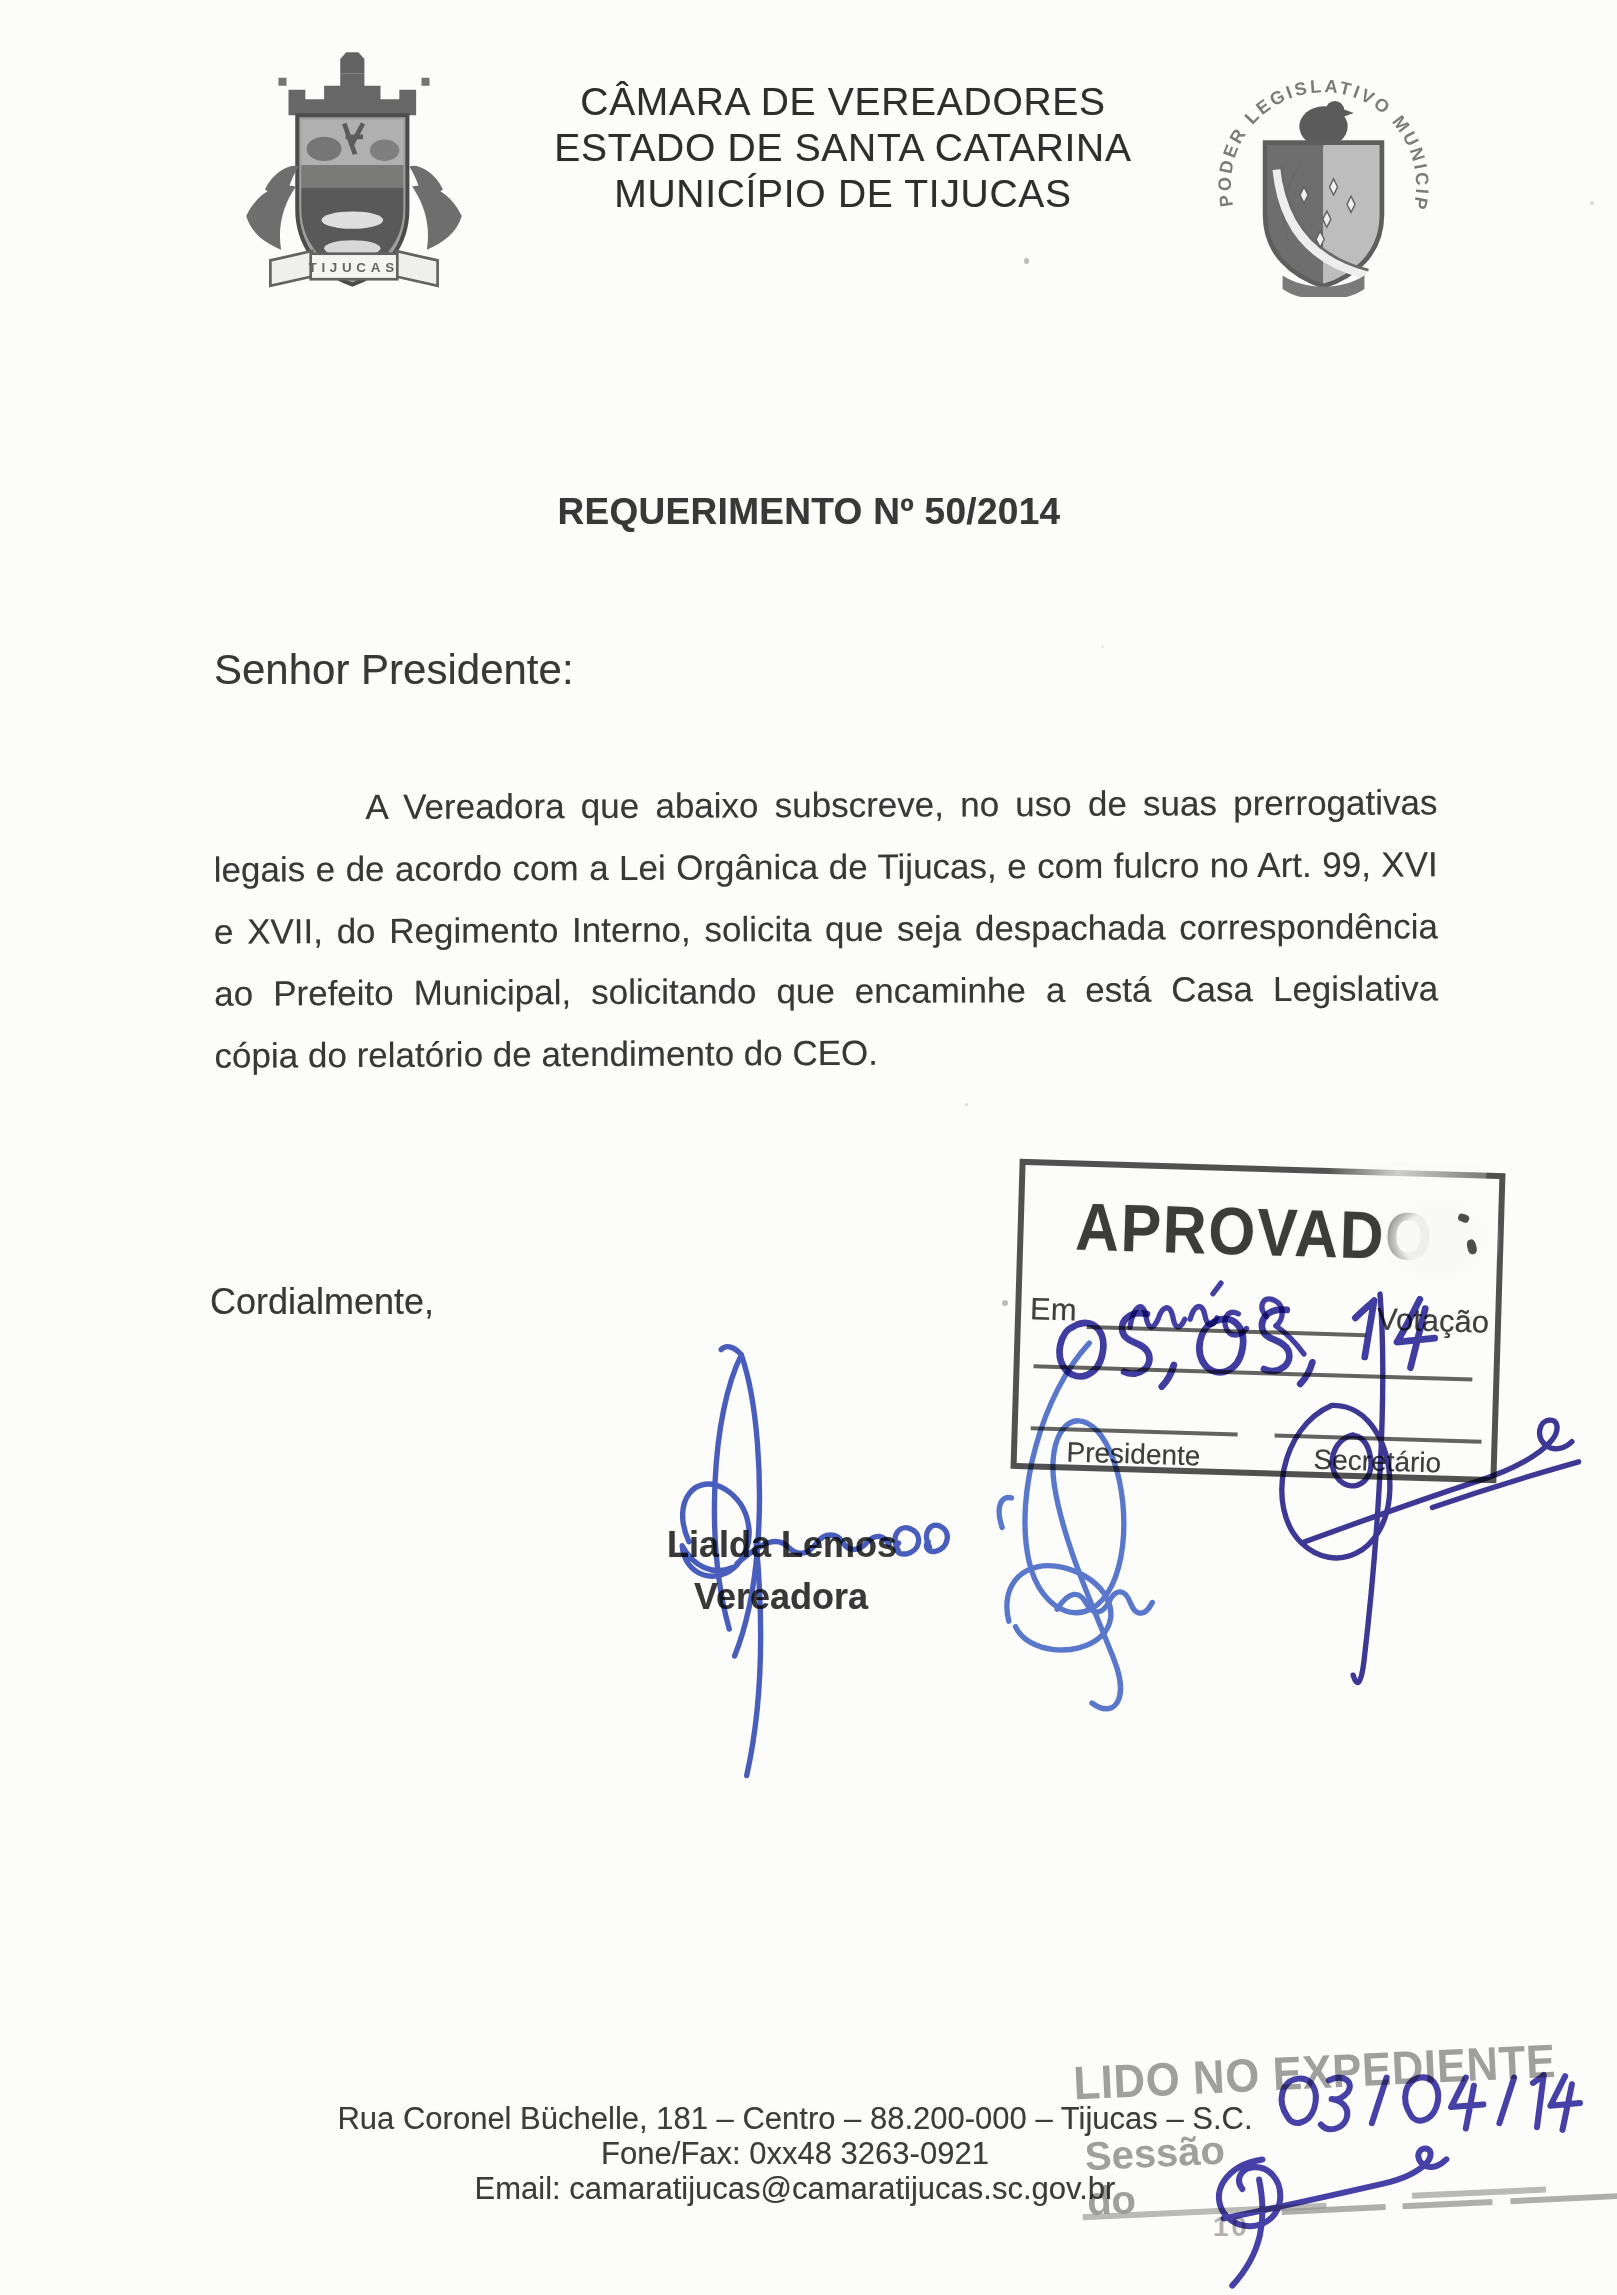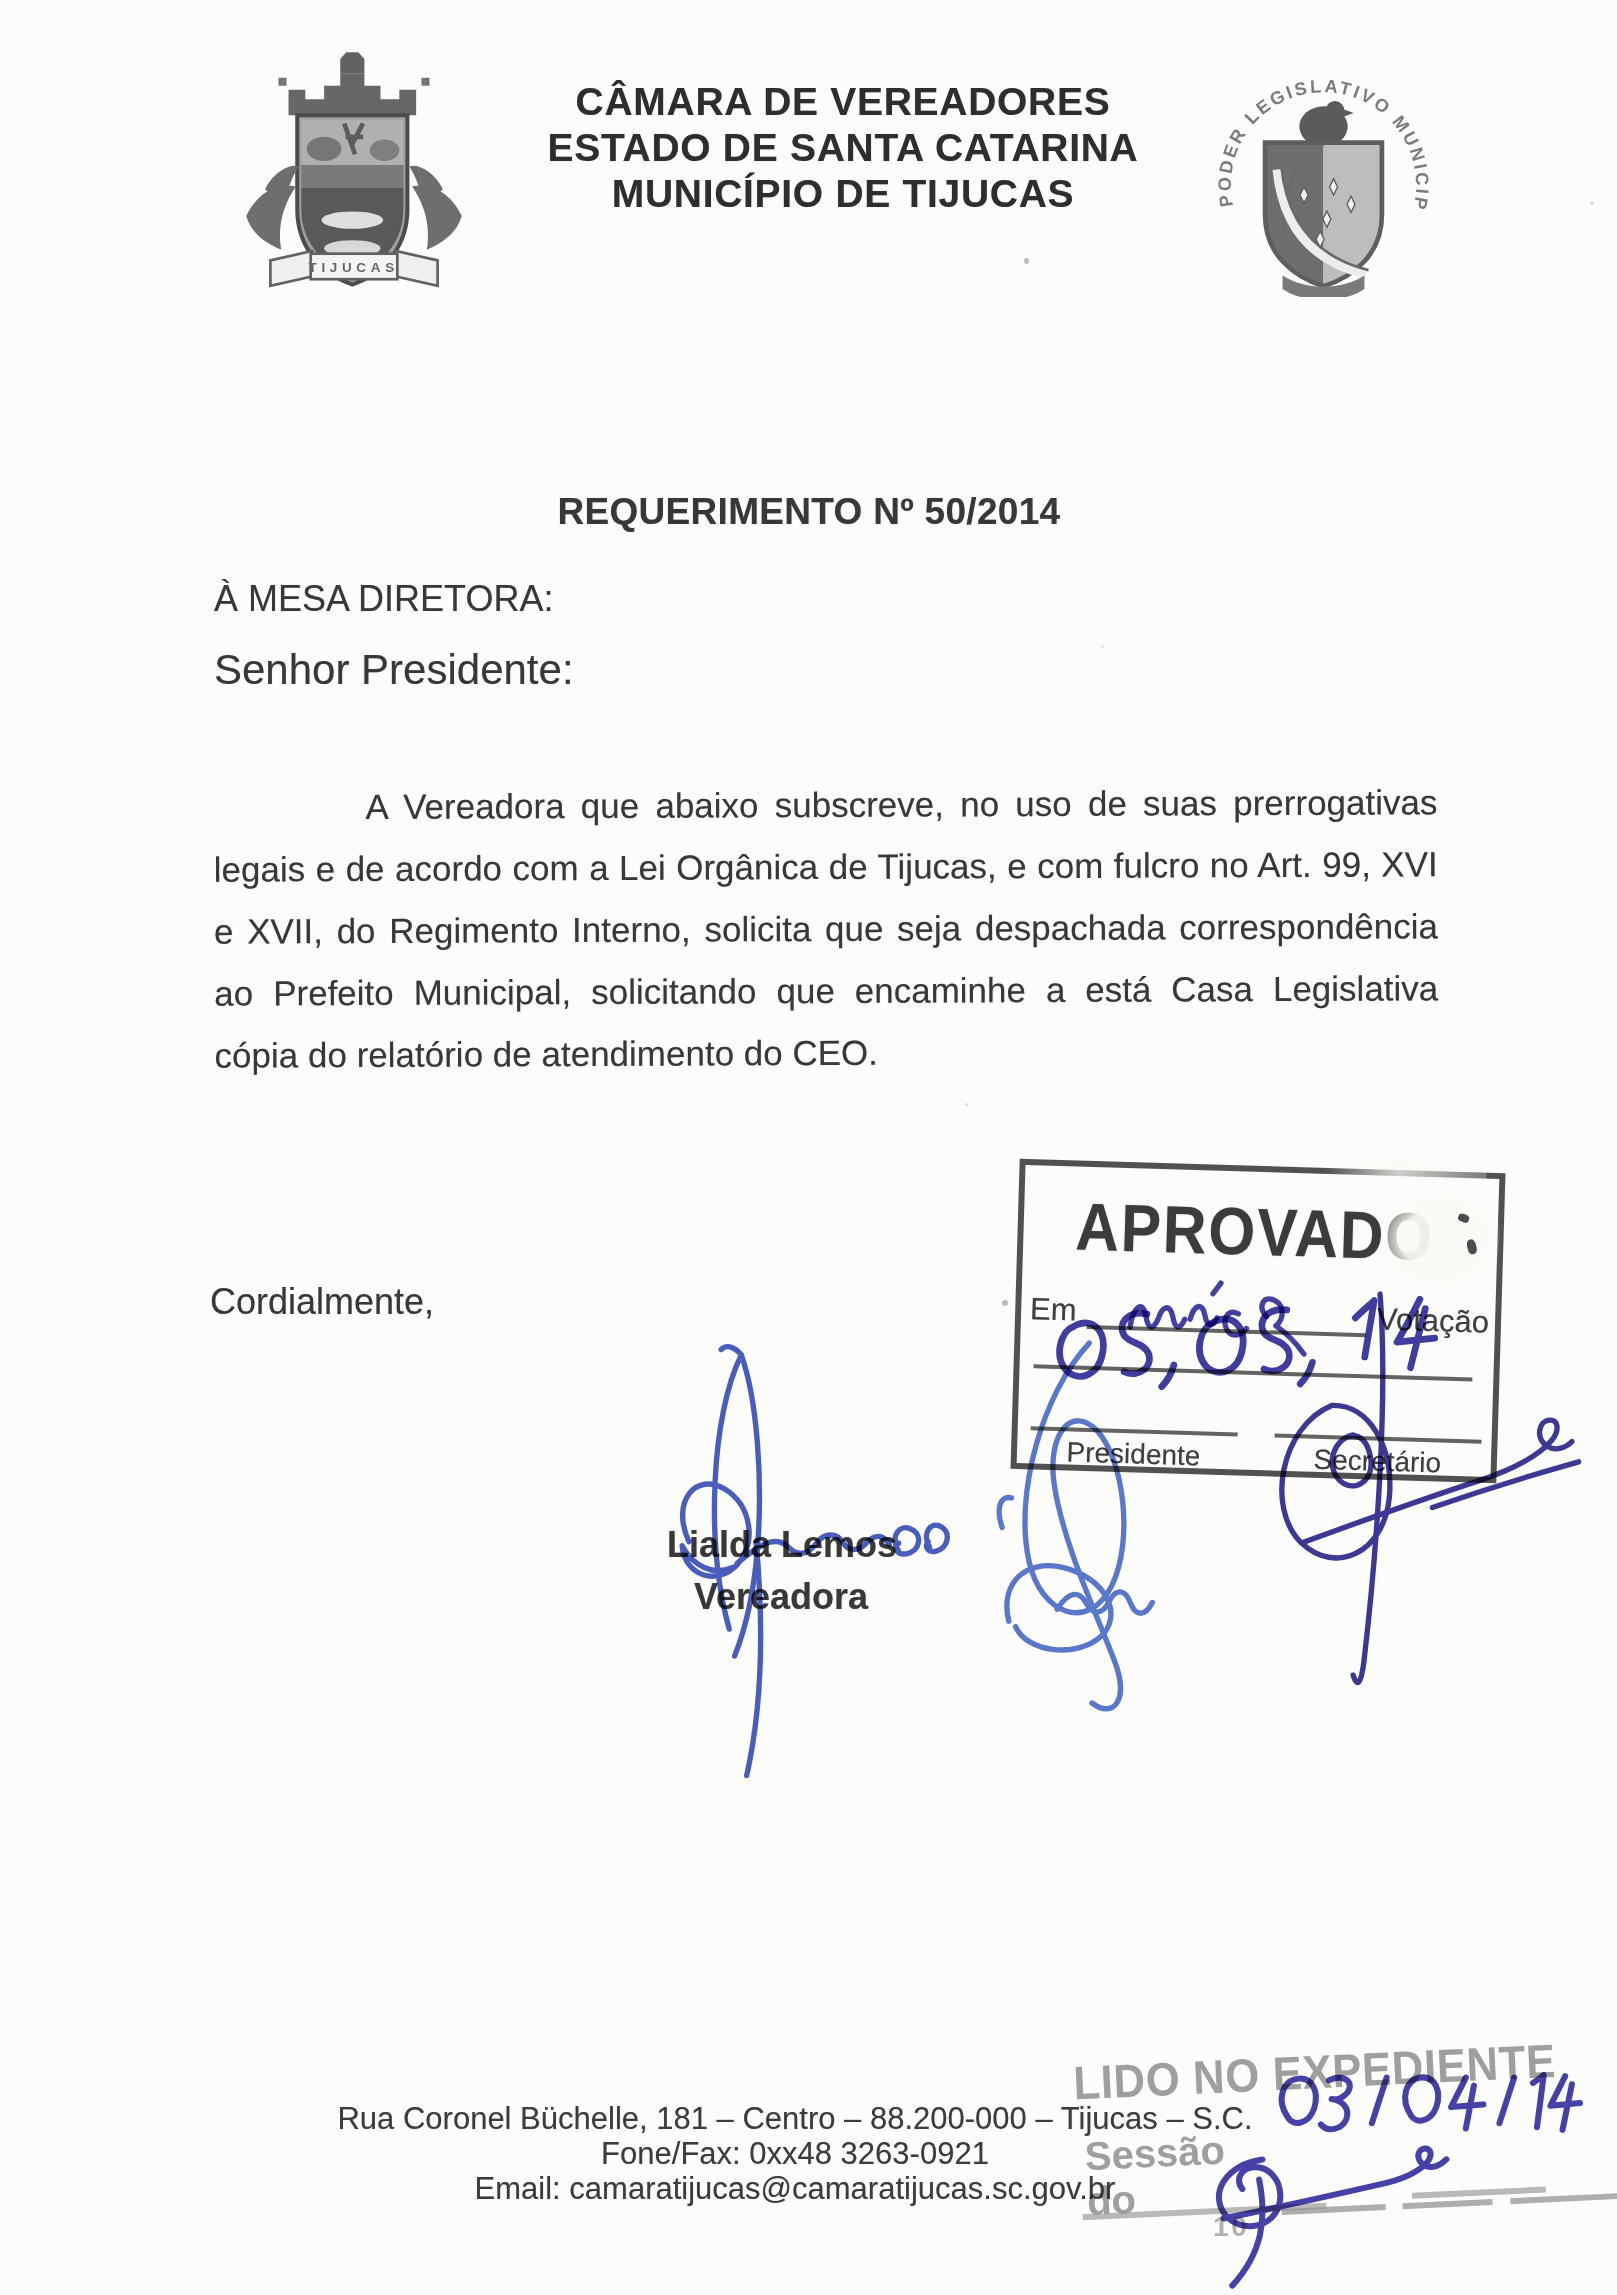--- a/index.html
+++ b/index.html
@@ -10,21 +10,21 @@
     position:relative; overflow:hidden;
   }
   .page { position:absolute; inset:0; background:#fcfcfa; }
   .abs { position:absolute; }
   .print { color:#383838; text-shadow:0 0 0.7px rgba(70,70,70,.45); }
   .bold { font-weight:bold; }
   .center { text-align:center; }
 
   
   .crest { left:218px; top:48px; width:272px; height:269px; }
-  .header-text { left:524px; top:79px; width:638px; font-size:39px; font-weight:bold;
+  .header-text { left:524px; top:79px; width:638px; font-size:39px; font-weight:normal;
                  line-height:46px; letter-spacing:0.7px; color:#2e2e2e; }
   .seal { left:1202px; top:54px; width:243px; height:243px; }
 
   
   .date-line   { left:0; right:0; top:371px;  font-size:37px; }
   .doc-title   { left:0; right:0; top:491px;  font-size:37px; letter-spacing:0.3px; }
   .addressee   { left:214px; top:575px;  font-size:36px; line-height:48px; }
   .greeting    { left:214px; top:646px;  font-size:42px; line-height:48px; }
   .body-par    { left:214px; top:774px; width:1224px; font-size:35px; line-height:62px;
                  text-align:justify; text-indent:152px; transform:rotate(-0.25deg); }
@@ -144,21 +144,20 @@
         <path d="M196,186 l6,12 l-6,12 l-6,-12 z"></path>
         <path d="M222,212 l6,12 l-6,12 l-6,-12 z"></path>
         <path d="M186,234 l6,12 l-6,12 l-6,-12 z"></path>
         <path d="M176,264 l6,12 l-6,12 l-6,-12 z"></path>
       </g>
       <path fill="#6d6d6d" d="M120,330 C152,352 210,352 242,330 L242,350 C210,372 152,372 120,350 Z"></path>
     </g>
   </svg>
 
   <div class="abs doc-title center bold print">REQUERIMENTO Nº 50/2014</div>
-  <div class="abs addressee print">À MESA DIRETORA:</div>
   <div class="abs greeting print">Senhor Presidente:</div>
   <p class="abs body-par print">A Vereadora que abaixo subscreve, no uso de suas prerrogativas legais e de acordo com a Lei Orgânica de Tijucas, e com fulcro no Art. 99, XVI e XVII, do Regimento Interno, solicita que seja despachada correspondência ao Prefeito Municipal, solicitando que encaminhe a está Casa Legislativa cópia do relatório de atendimento do CEO.</p>
   <div class="abs closing print">Cordialmente,</div>
 
   <div class="abs signer print">
     <div>Lialda Lemos</div>
     <div>Vereadora</div>
   </div>
 
   <div class="abs footer print">

